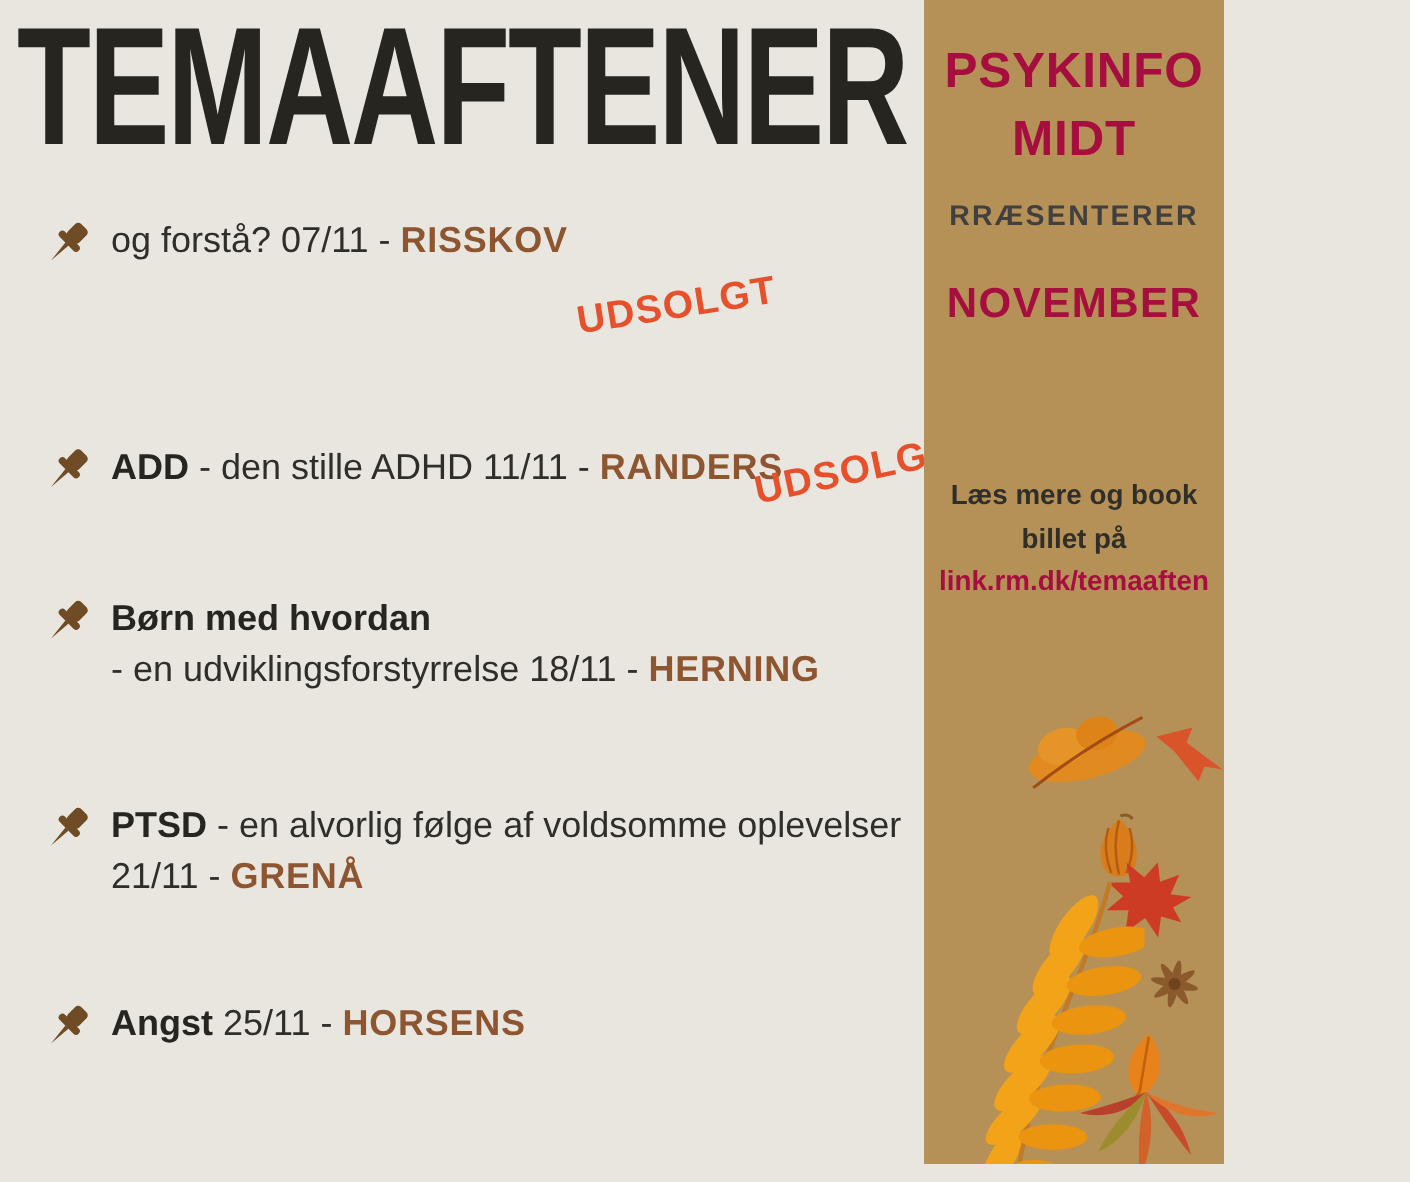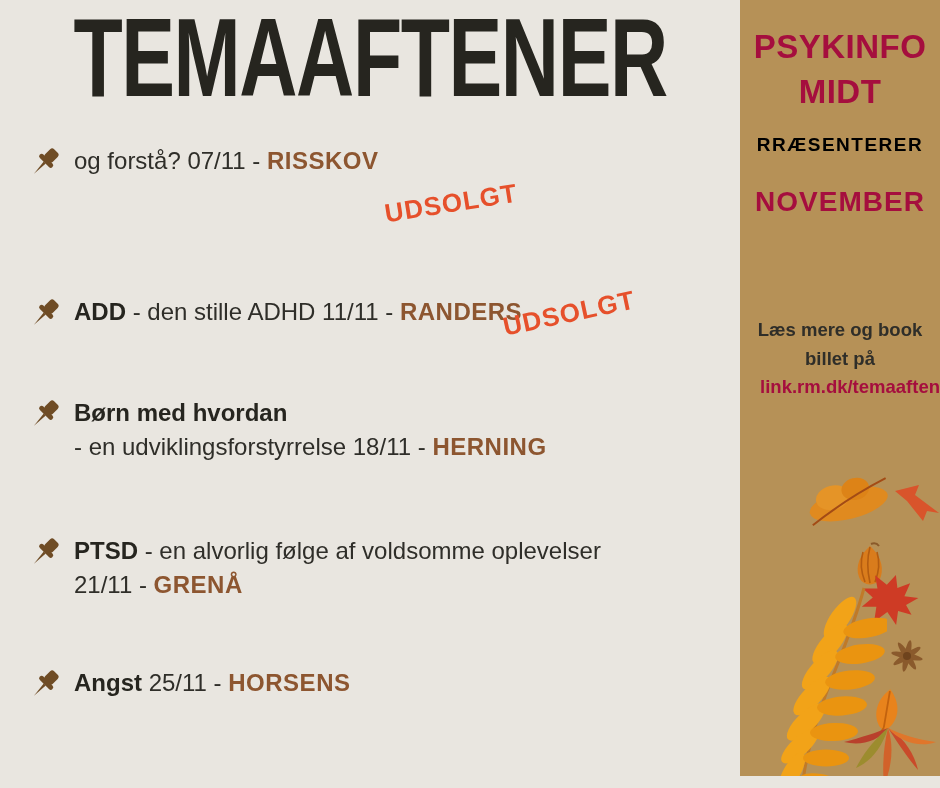--- a/index.html
+++ b/index.html
@@ -10,45 +10,45 @@
     --location-brown:#8d5630;
     --sold-out-red:#e6502b;
     --pin-brown:#6f4c25;
   }
   *{box-sizing:border-box;}
   html,body{margin:0;padding:0;}
   body{font-family:"Liberation Sans",sans-serif;background:#fff;}
   .poster{position:relative;width:940px;height:788px;display:flex;overflow:hidden;background:var(--background);}
 
   
-  .main{position:relative;width:740px;height:788px;background:var(--background);}
+  .main{position:relative;width:616px;height:788px;background:var(--background);}
   .title-row{display:flex;justify-content:center;padding-top:2px;}
   .title{display:inline-block;font-size:112px;line-height:1.0;font-weight:800;
          color:#26251f;letter-spacing:-2px;transform:scaleX(0.72);transform-origin:center;
          white-space:nowrap;}
 
   .event{position:absolute;left:26px;display:flex;align-items:flex-start;white-space:nowrap;}
   .pin{width:38px;height:38px;flex:0 0 38px;margin-top:-1px;color:var(--pin-brown);}
   .pin svg{width:100%;height:100%;}
   .etext{margin-left:10px;font-size:24px;line-height:34px;color:var(--text-dark);}
   .etext .b{font-weight:bold;color:#26251f;}
   .etext .loc{font-weight:bold;color:var(--location-brown);letter-spacing:0.5px;}
   .stamp{position:absolute;font-size:26px;font-weight:bold;color:var(--sold-out-red);
          letter-spacing:1px;white-space:nowrap;}
   .e1 .stamp{left:358px;top:44px;transform:rotate(-9deg);}
   .e2 .stamp{left:476px;top:3px;transform:rotate(-12deg);}
 
   
   .sidebar{position:relative;width:200px;height:776px;background:var(--sidebar-background);overflow:hidden;}
   .sb-block{position:absolute;left:0;width:200px;text-align:center;}
   .brand{top:24px;font-size:33px;line-height:45px;font-weight:800;color:var(--crimson);letter-spacing:0.5px;}
-  .presents{top:134px;font-size:19px;font-weight:bold;color:#000000;letter-spacing:1.5px;}
+  .presents{top:134px;font-size:19px;font-weight:bold;color:#404040;letter-spacing:1.5px;}
   .month{top:183px;font-size:28px;line-height:38px;font-weight:800;color:var(--crimson);letter-spacing:1px;}
   .info{top:316px;font-size:18.5px;line-height:28.5px;font-weight:bold;color:var(--text-dark);}
-  .info .link{color:var(--crimson);cursor:pointer;text-align:right;}
+  .info .link{color:var(--crimson);cursor:pointer;}
 
   .leaf{position:absolute;}
 </style>
 </head>
 <body>
 
 <div class="poster">
 
   <div class="main">
     <div class="title-row">

